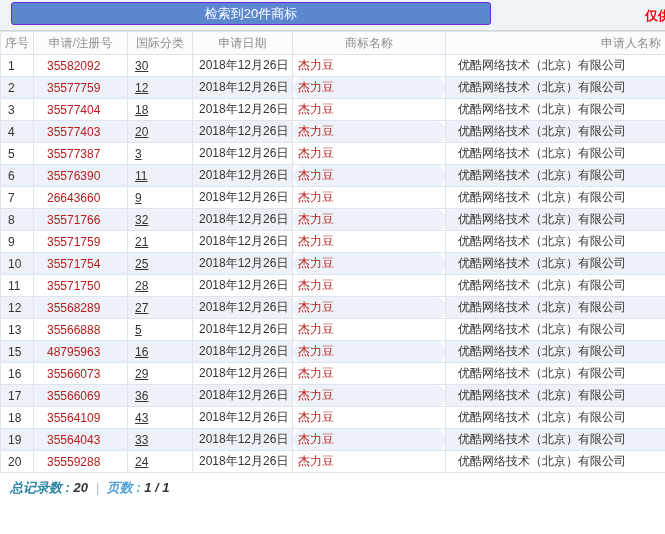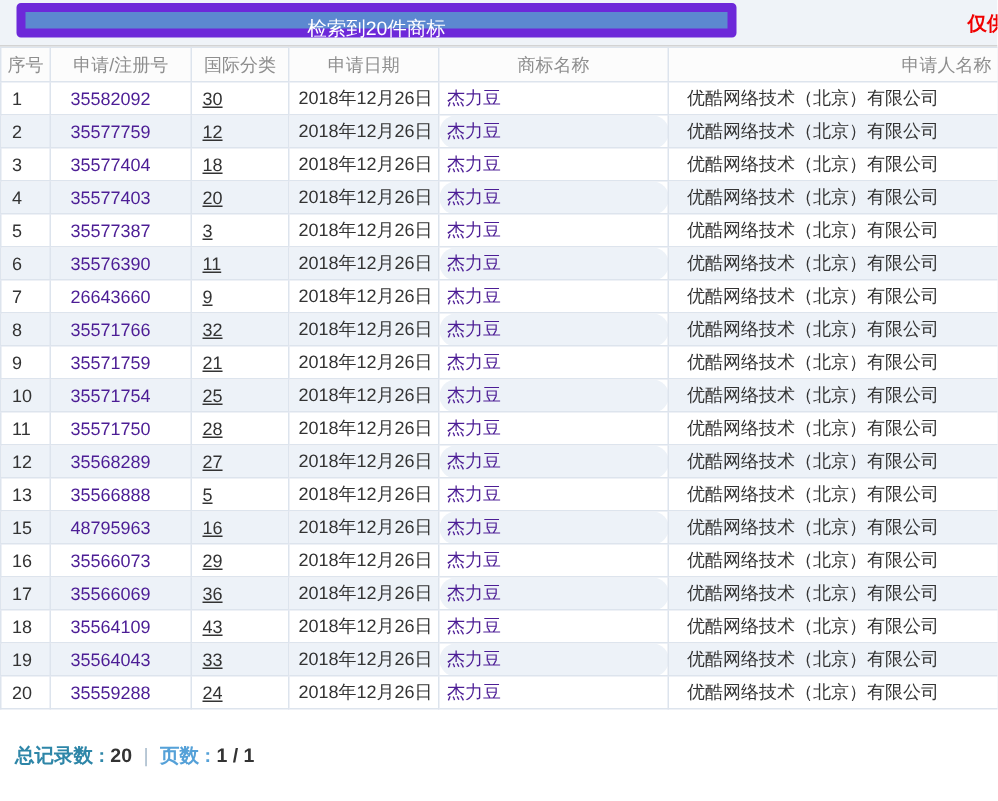--- a/index.html
+++ b/index.html
@@ -14,21 +14,21 @@
     position: relative;
     width: 665px; height: 31px;
     background: #eff3f8;
     border-bottom: 1px solid #d3d3d3;
   }
   .count-btn {
     position: absolute;
     left: 11px; top: 2px;
     width: 480px; height: 23px;
     background: #5c88d0;
-    border: 6px solid #6d28d9;
+    border: 1px solid #6d28d9;
     border-radius: 3px;
     color: #ffffff;
     font-size: 13px;
     line-height: 21px;
     text-align: center;
     cursor: pointer;
   }
   .disclaimer {
     position: absolute;
     left: 645px; top: 7px;
@@ -67,31 +67,32 @@
   .col-date      { width: 100px; }
   .col-mark      { width: 153px; }
   .col-applicant { width: 220px; }
   .c-no        { padding-left: 7px; }
   .c-reg       { padding-left: 13px; }
   .c-class     { padding-left: 7px; text-decoration: underline; }
   .c-date      { padding-left: 6px; }
   .c-mark      { padding-left: 5px; border-radius: 11px; }
   .c-applicant { padding-left: 12px; }
   a.lnk {
-    color: #4c1d95;
+    color: #b91c1c;
     text-decoration: none;
     cursor: pointer;
   }
   
   .footer {
-    margin-top: 22px;
+    margin-top: 6px;
     padding-left: 10px;
     font-size: 13px;
     font-weight: bold;
     white-space: nowrap;
+    font-style: italic;
   }
   .footer .lbl-total { color: #2e86a8; }
   .footer .lbl-page  { color: #55a1d8; }
   .footer .val       { color: #333333; }
   .footer .sep       { color: #a9bccd; padding: 0 4px; font-weight: normal; }
 </style>
 </head>
 <body>
 
 <div class="top-bar">

